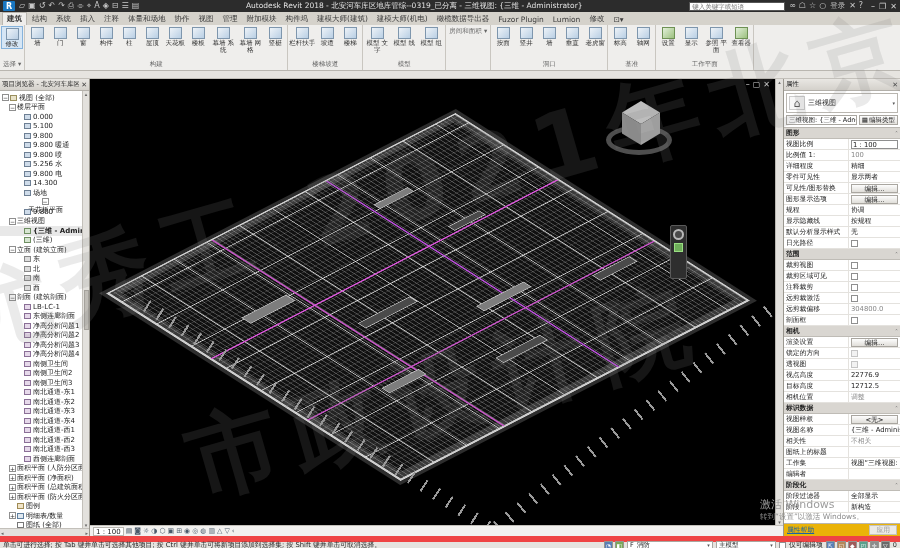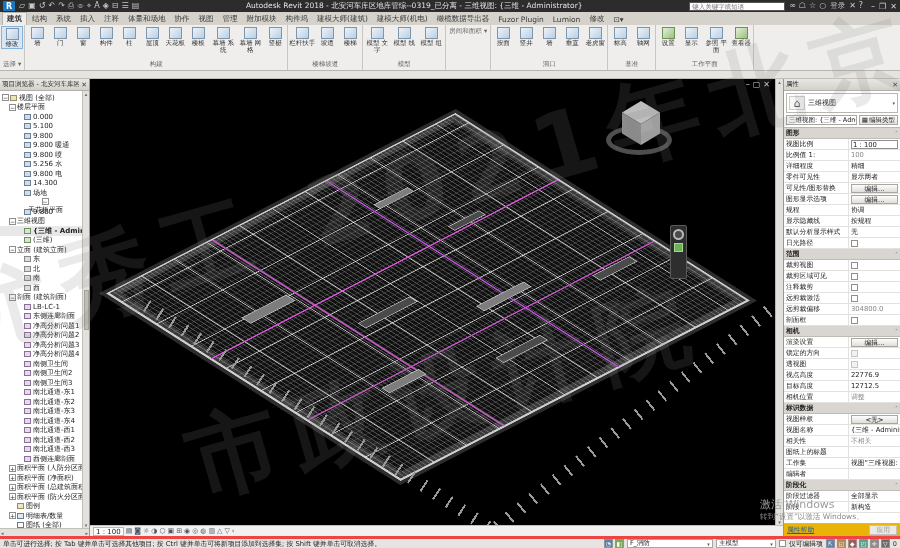--- a/index.html
+++ b/index.html
@@ -120,21 +120,21 @@
   .pfield { border:1px solid #8f8f8f; background:#fff; width:100%; height:9px; line-height:8px; padding:0 1px; }
   .pbtn { border:1px solid #a9a6a0; background:linear-gradient(#fdfdfd,#e0ded9); width:100%; height:9px; line-height:8px; text-align:center; }
   .pchk { width:7px; height:7px; border:1px solid #8f8f8f; background:#fff; }
   .pchk.dis { border-color:#c5c5c5; background:#f2f2f2; }
   .vl.dim { color:#888; }
   .propfoot { height:13px; background:#eab308; border-top:1px solid #b9b6b0; display:flex; align-items:center; justify-content:space-between; padding:0 3px; font-size:6.8px; flex:0 0 auto; }
   .propfoot .help { color:#1a62a8; text-decoration:underline; }
   .propfoot .apply { color:#999; border:1px solid #c5c2bc; background:#eceae6; padding:0 6px; height:10px; line-height:9px; }
 
   
-  .statusbar { height:12px; background:#e6e4e0; border-top:3px solid #ef4444; display:flex; align-items:center; font-size:6.8px; color:#222; padding:0 3px; gap:3px; flex:0 0 auto; }
+  .statusbar { height:12px; background:#e6e4e0; border-top:6px solid #ef4444; display:flex; align-items:center; font-size:6.8px; color:#222; padding:0 3px; gap:3px; flex:0 0 auto; }
   .statusbar .hint { flex:1; white-space:nowrap; overflow:hidden; }
   .scombo { width:86px; height:9px; border:1px solid #a9a6a0; background:#fff; display:flex; align-items:center; font-size:6.5px; padding:0 2px; }
   .scombo.small { width:60px; }
   .scombo .arr { margin-left:auto; font-size:5px; color:#555; }
   .schk { width:7px; height:7px; border:1px solid #8f8f8f; background:#fff; }
   .sico { width:9px; height:9px; border:1px solid #97948e; font-size:6px; line-height:8px; text-align:center; color:#fff; }
   .statnum { font-size:6.5px; color:#333; }
 
   
   .watermark { position:absolute; pointer-events:none; z-index:40; color:rgba(128,128,128,.17); font-weight:bold; white-space:nowrap; letter-spacing:14px; }

